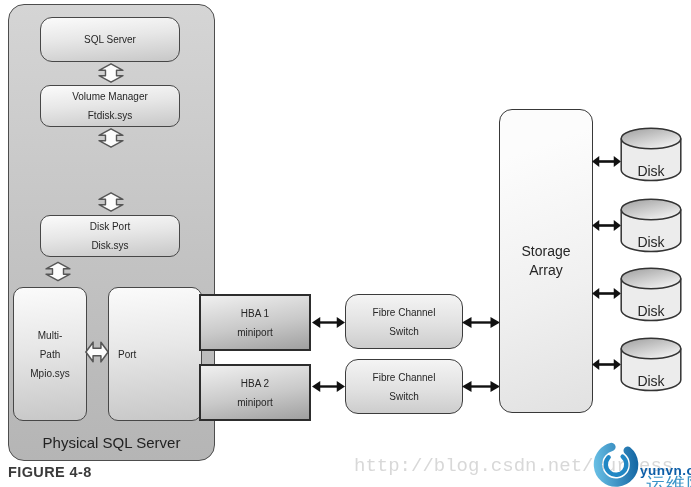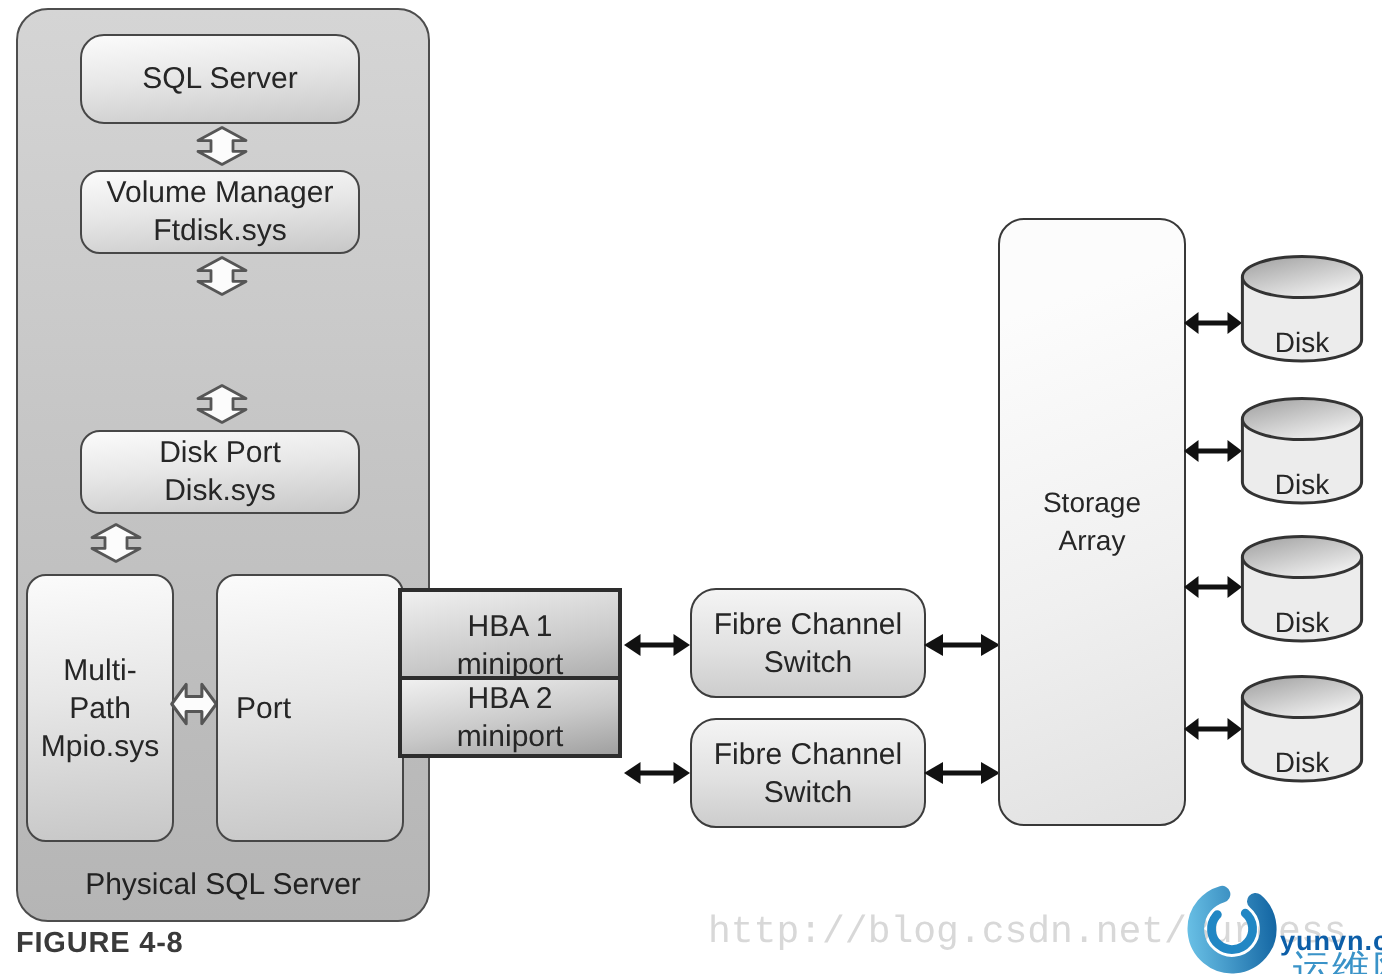--- a/index.html
+++ b/index.html
@@ -6,21 +6,21 @@
   .stage{
     position:relative;width:691px;height:487px;background:#ffffff;
     font-family:"Liberation Sans",sans-serif;color:#262626;overflow:hidden;
   }
   .abs{position:absolute;box-sizing:border-box;}
   
   .node{
     border:1.5px solid #474747;border-radius:10px;
     background:linear-gradient(175deg,#fbfbfb 0%,#e7e7e7 45%,#c7c7c7 100%);
     display:flex;flex-direction:column;align-items:center;justify-content:center;
-    font-size:15px;line-height:19px;text-align:center;color:#262626;
+    font-size:10px;line-height:19px;text-align:center;color:#262626;
   }
   .server-shell{
     border:1.6px solid #4d4d4d;border-radius:16px;
     background:linear-gradient(180deg,#d5d5d5 0%,#c3c3c3 55%,#b5b5b5 100%);
   }
   .server-label{
     position:absolute;left:0;bottom:9px;width:100%;text-align:center;
     font-size:15px;color:#222;
   }
   .hba{
@@ -115,21 +115,21 @@
   </div>
 
   <div class="abs node left-align" style="left:108px;top:287px;width:94px;height:134px;">
     <span>Port</span>
   </div>
 
   <div class="abs node hba" style="left:199px;top:294px;width:112px;height:57px;">
     <span>HBA 1</span>
     <span>miniport</span>
   </div>
-  <div class="abs node hba" style="left:199px;top:338px;width:112px;height:41px;">
+  <div class="abs node hba" style="left:199px;top:364px;width:112px;height:57px;">
     <span>HBA 2</span>
     <span>miniport</span>
   </div>
 
   <div class="abs" style="left:312px;top:316px;width:33px;height:13px;">
     <svg class="svgfill" viewBox="0 0 40 13" preserveAspectRatio="none">
       <line x1="8" y1="6.5" x2="32" y2="6.5" stroke="#111" stroke-width="2.4"></line>
       <polygon points="0,6.5 10,1 10,12" fill="#111"></polygon>
       <polygon points="40,6.5 30,1 30,12" fill="#111"></polygon>
     </svg>

